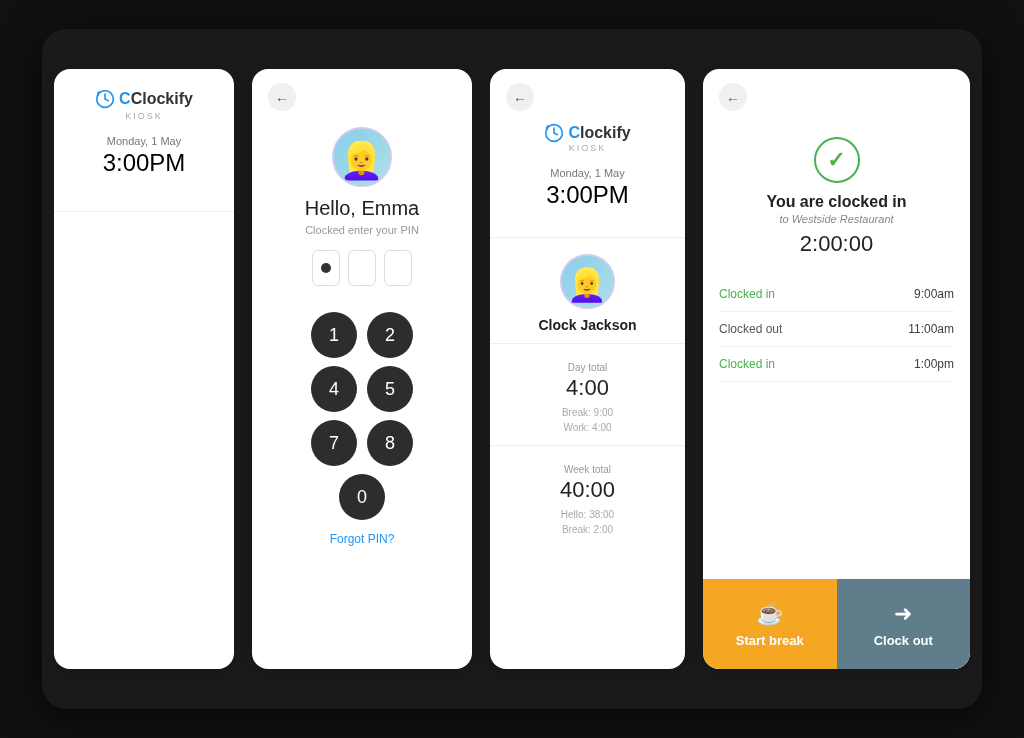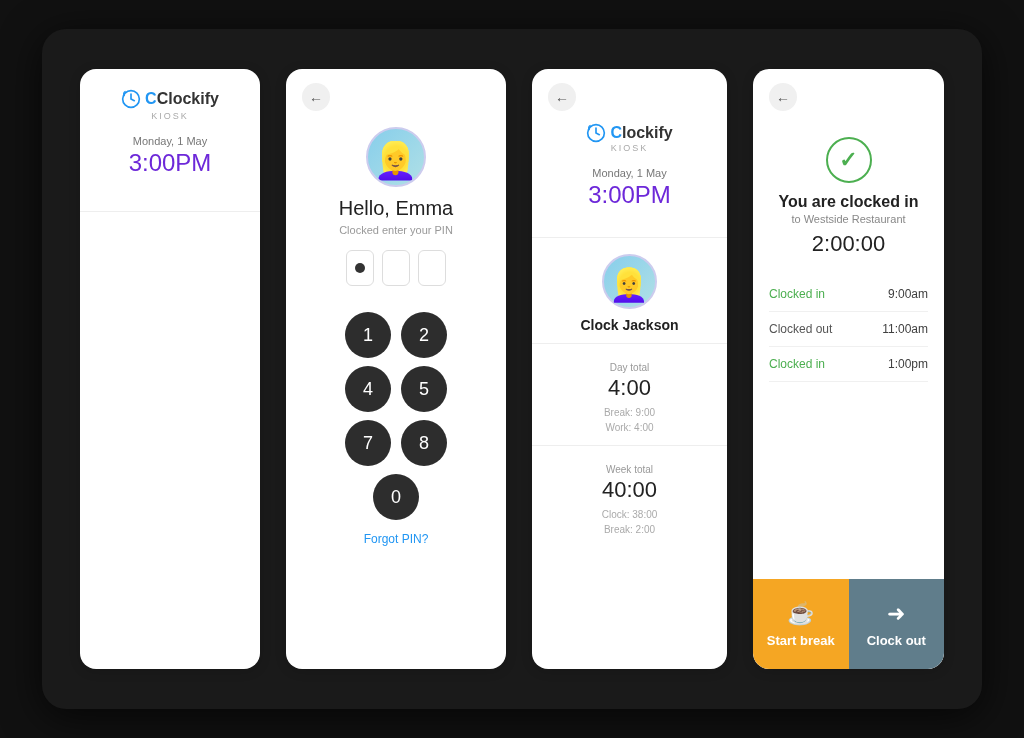--- a/index.html
+++ b/index.html
@@ -10,23 +10,23 @@
       justify-content: center;
       min-height: 100vh;
       width: 1024px;
       height: 738px;
       font-family: 'Segoe UI', Arial, sans-serif;
       overflow: hidden;
     }
     .tablet-wrapper {
       background: #1a1a1a;
       border-radius: 24px;
-      padding: 40px 38px;
-      display: flex;
-      gap: 16px;
+      padding: 40px 12px;
+      display: flex;
+      gap: 8px;
       box-shadow: 0 8px 40px rgba(0,0,0,0.7);
       width: 940px;
       height: 680px;
       align-items: stretch;
     }
     .screen {
       background: #fff;
       border-radius: 16px;
       overflow: hidden;
       display: flex;
@@ -86,21 +86,21 @@
       margin-bottom: 14px;
     }
     .date-text {
       font-size: 11px;
       color: #777;
       margin-bottom: 2px;
     }
     .time-text {
       font-size: 24px;
       font-weight: 300;
-      color: #6d28d9;
+      color: #000000;
       margin-bottom: 20px;
     }
     .divider {
       width: 100%;
       height: 1px;
       background: #eee;
       margin: 4px 0;
     }
     .location-text {
       font-size: 12px;
@@ -292,20 +292,21 @@
       font-weight: 600;
       color: #222;
       text-align: center;
       margin-bottom: 2px;
     }
     .location-sub {
       font-size: 11px;
       color: #888;
       text-align: right;
       margin-bottom: 6px;
+      font-style: italic;
     }
     .elapsed-time {
       font-size: 22px;
       font-weight: 300;
       color: #222;
       margin-bottom: 10px;
     }
     .time-log {
       width: 100%;
       padding: 0 16px;
@@ -480,21 +481,21 @@
     <div class="totals-section">
       <div class="total-label">Day total</div>
       <div class="total-value">4:00</div>
       <div class="total-sub">Break: 9:00</div>
       <div class="total-sub">Work: 4:00</div>
     </div>
     <div class="divider"></div>
     <div class="totals-section">
       <div class="total-label">Week total</div>
       <div class="total-value">40:00</div>
-      <div class="total-sub">Clock: 38:00</div>
+      <div class="total-sub">Hello: 38:00</div>
       <div class="total-sub">Break: 2:00</div>
     </div>
   </div>
 
   <div class="screen screen-right-2">
     <div class="r2-header">
       <div class="back-btn">←</div>
     </div>
     <div class="r2-content">
       <div class="status-area">

